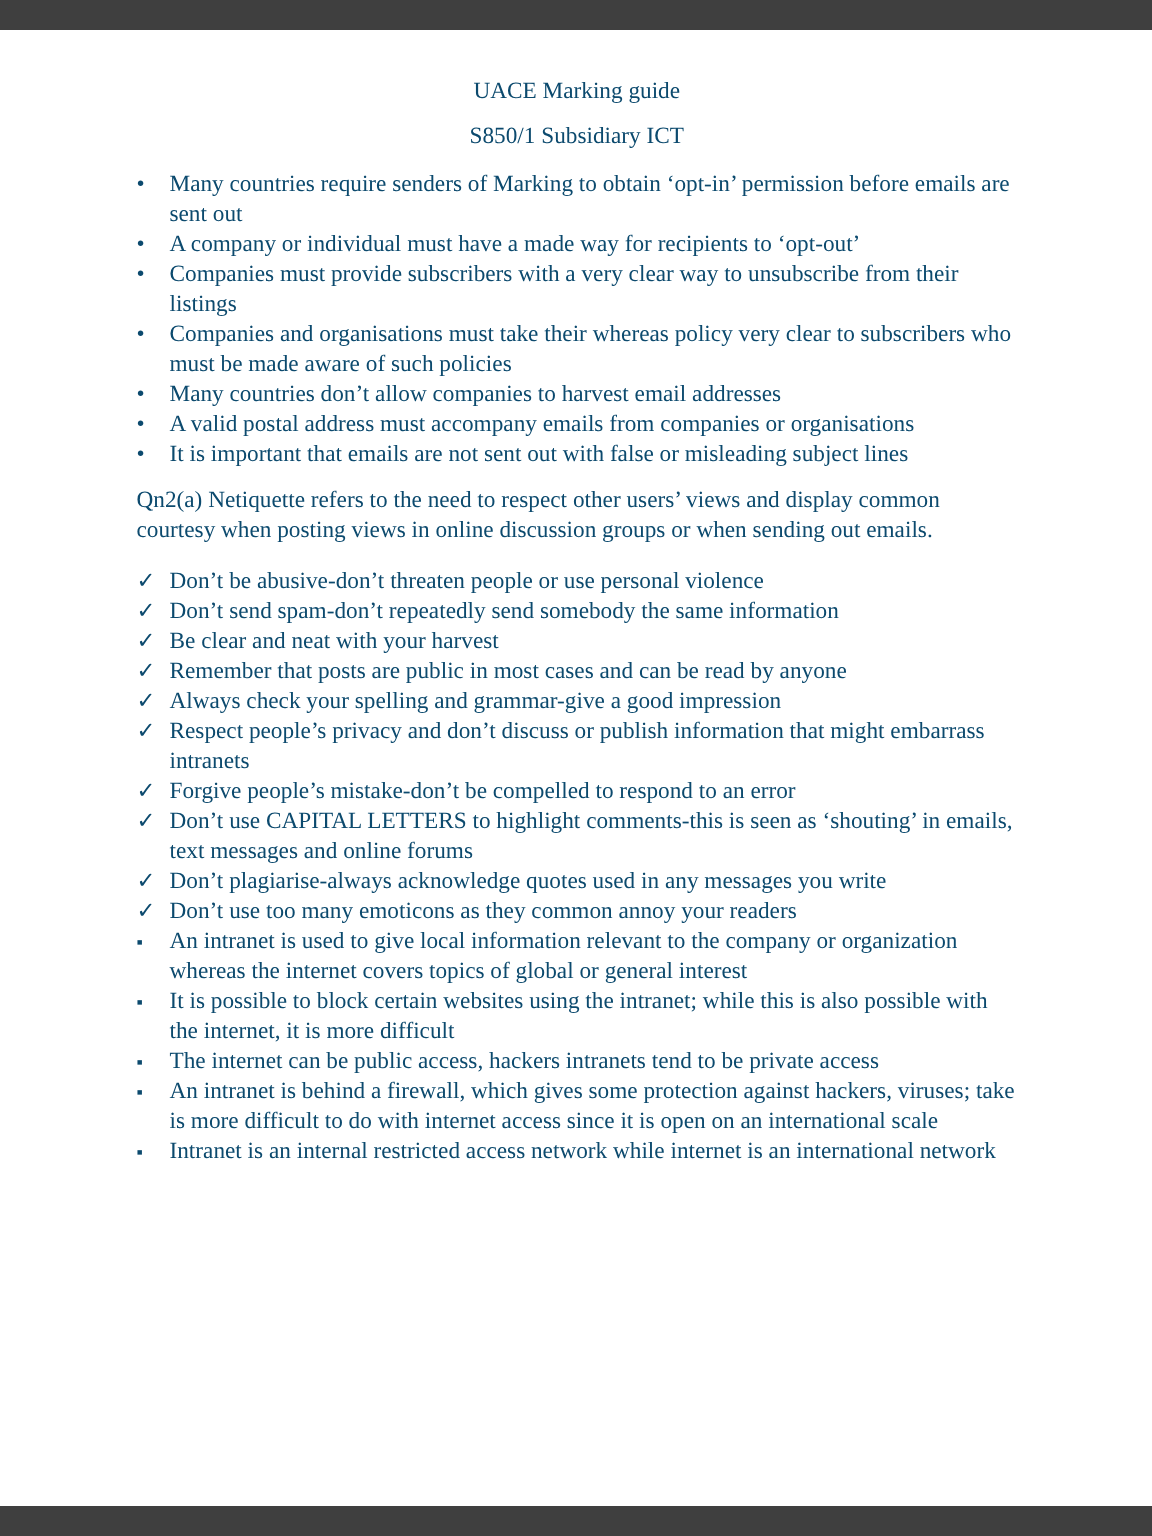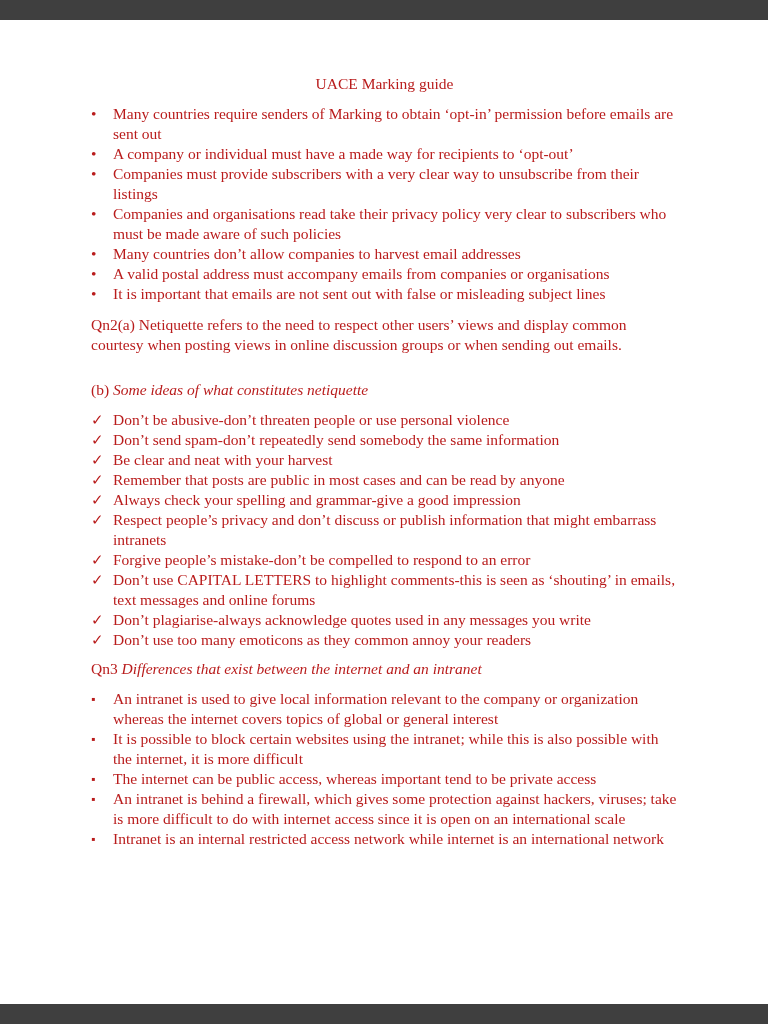--- a/index.html
+++ b/index.html
@@ -17,35 +17,35 @@
   }
   .bar {
     flex: 0 0 auto;
     height: 20px;
     background: #3f3f3f;
   }
   .sheet {
     flex: 1 1 auto;
     box-sizing: border-box;
     background: #ffffff;
-    color: #b91c1c;
+    color: #0c4a6e;
     font-size: 15.5px;
     line-height: 20px;
-    padding: 54px 90px 0 91px;
+    padding: 31px 90px 0 91px;
     overflow: hidden;
   }
   .title, .subtitle {
     font-size: 15.5px;
     font-weight: 400;
     text-align: center;
     margin: 0 0 10px 0;
   }
   .subtitle { margin-bottom: 12px; }
   .qheading { margin: 9px 0 10px 0; }
-  .para { margin: 11px 0 25px 0; }
+  .para { margin: 11px 0 14px 0; }
   .list { margin: 0; }
   .li {
     display: flex;
     align-items: flex-start;
   }
   .marker {
     flex: 0 0 22px;
     text-align: left;
   }
   .squares .marker { font-size: 12px; line-height: 20px; }
@@ -55,56 +55,56 @@
 </style>
 </head>
 <body>
 
 <div class="viewer">
   <div class="bar"></div>
 
   <div class="sheet">
 
     <div class="title">UACE Marking guide</div>
+    <div class="subtitle">S850/1 Subsidiary ICT</div>
 
 
     <div class="list bullets">
         <div class="li">
           <span class="marker">•</span>
           <span class="li-text">Many countries require senders of Marking to obtain ‘opt-in’ permission before emails are sent out</span>
         </div>
         <div class="li">
           <span class="marker">•</span>
           <span class="li-text">A company or individual must have a made way for recipients to ‘opt-out’</span>
         </div>
         <div class="li">
           <span class="marker">•</span>
           <span class="li-text">Companies must provide subscribers with a very clear way to unsubscribe from their listings</span>
         </div>
         <div class="li">
           <span class="marker">•</span>
-          <span class="li-text">Companies and organisations read take their privacy policy very clear to subscribers who must be made aware of such policies</span>
+          <span class="li-text">Companies and organisations must take their whereas policy very clear to subscribers who must be made aware of such policies</span>
         </div>
         <div class="li">
           <span class="marker">•</span>
           <span class="li-text">Many countries don’t allow companies to harvest email addresses</span>
         </div>
         <div class="li">
           <span class="marker">•</span>
           <span class="li-text">A valid postal address must accompany emails from companies or organisations</span>
         </div>
         <div class="li">
           <span class="marker">•</span>
           <span class="li-text">It is important that emails are not sent out with false or misleading subject lines</span>
         </div>
       </div>
 
     <p class="para">Qn2(a) Netiquette refers to the need to respect other users’ views and display common courtesy when posting views in online discussion groups or when sending out emails.</p>
 
-    <div class="qheading"><span>(b)</span> <span class="italic">Some ideas of what constitutes netiquette</span></div>
 
     <div class="list checks">
         <div class="li">
           <span class="marker">✓</span>
           <span class="li-text">Don’t be abusive-don’t threaten people or use personal violence</span>
         </div>
         <div class="li">
           <span class="marker">✓</span>
           <span class="li-text">Don’t send spam-don’t repeatedly send somebody the same information</span>
         </div>
@@ -135,34 +135,33 @@
         <div class="li">
           <span class="marker">✓</span>
           <span class="li-text">Don’t plagiarise-always acknowledge quotes used in any messages you write</span>
         </div>
         <div class="li">
           <span class="marker">✓</span>
           <span class="li-text">Don’t use too many emoticons as they common annoy your readers</span>
         </div>
       </div>
 
-    <div class="qheading"><span>Qn3</span> <span class="italic">Differences that exist between the internet and an intranet</span></div>
 
     <div class="list squares">
         <div class="li">
           <span class="marker">▪</span>
           <span class="li-text">An intranet is used to give local information relevant to the company or organization whereas the internet covers topics of global or general interest</span>
         </div>
         <div class="li">
           <span class="marker">▪</span>
           <span class="li-text">It is possible to block certain websites using the intranet; while this is also possible with the internet, it is more difficult</span>
         </div>
         <div class="li">
           <span class="marker">▪</span>
-          <span class="li-text">The internet can be public access, whereas important tend to be private access</span>
+          <span class="li-text">The internet can be public access, hackers intranets tend to be private access</span>
         </div>
         <div class="li">
           <span class="marker">▪</span>
           <span class="li-text">An intranet is behind a firewall, which gives some protection against hackers, viruses; take is more difficult to do with internet access since it is open on an international scale</span>
         </div>
         <div class="li">
           <span class="marker">▪</span>
           <span class="li-text">Intranet is an internal restricted access network while internet is an international network</span>
         </div>
       </div>

